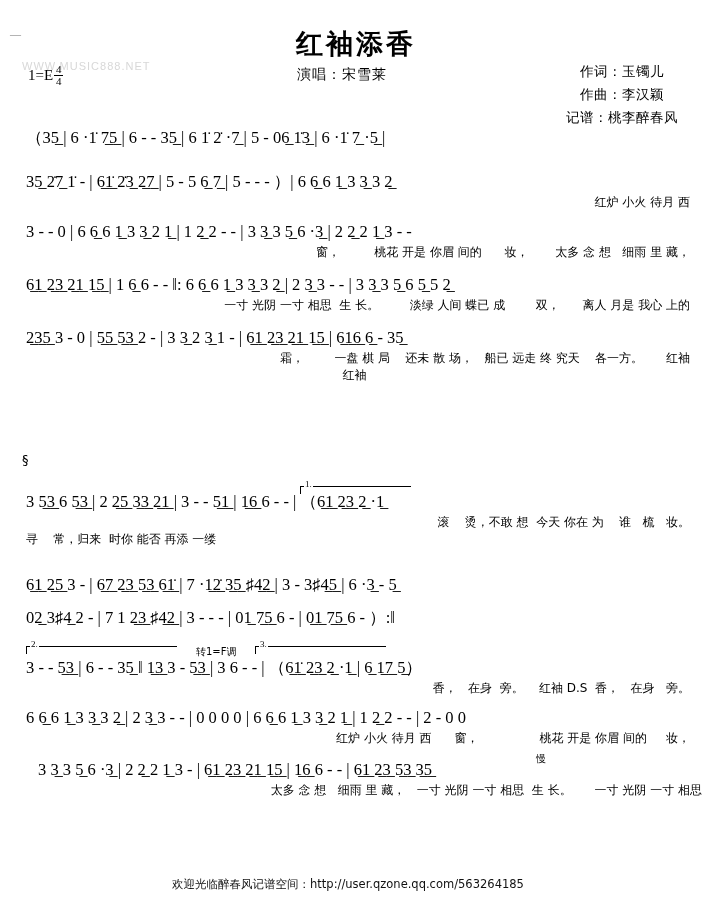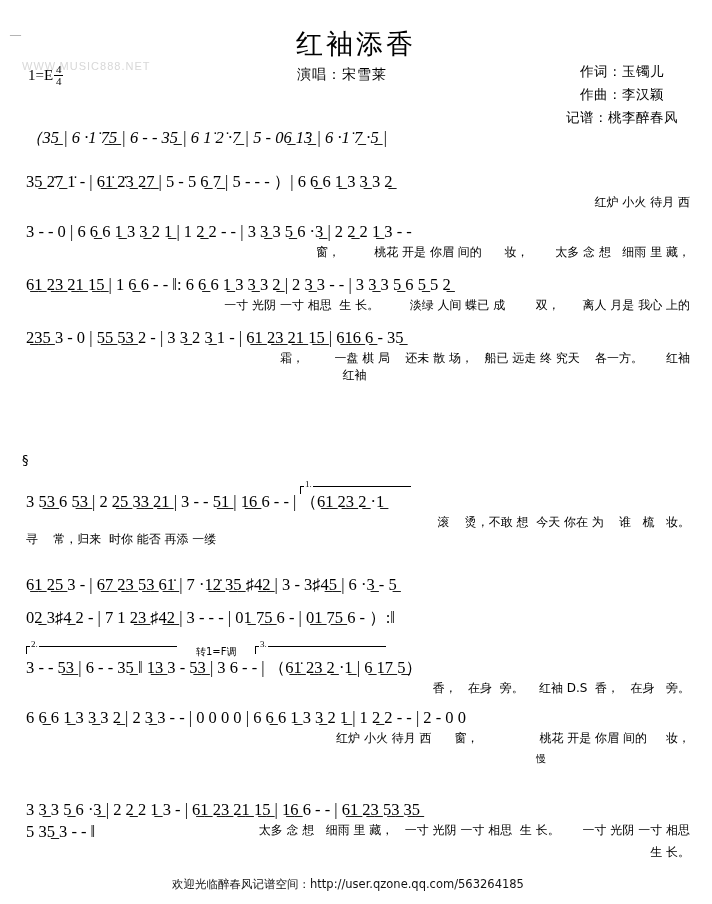--- a/index.html
+++ b/index.html
@@ -24,21 +24,21 @@
   .corner-mark{
     position:absolute;left:10px;top:28px;
     font-size:11px;color:#777;
   }
 
   
   .title{
     position:absolute;left:0;top:26px;width:712px;
     text-align:center;
     font-family:"DejaVu Sans", sans-serif;
-    font-size:27px;font-weight:normal;letter-spacing:3px;
+    font-size:27px;font-weight:bold;letter-spacing:3px;
   }
   .singer{
     position:absolute;left:0;top:66px;width:684px;
     text-align:center;
     font-family:"DejaVu Sans", sans-serif;
     font-size:14px;letter-spacing:1px;
   }
   .credits{
     position:absolute;right:34px;top:60px;
     font-family:"DejaVu Sans", sans-serif;
@@ -128,21 +128,21 @@
   <div class="credits">
     <div>作词：玉镯儿</div>
     <div>作曲：李汉颖</div>
     <div>记谱：桃李醉春风</div>
   </div>
 
   <div class="keysig">
     <span>1=</span><span>E</span><span class="frac"><i>4</i><i class="bar"></i><i>4</i></span>
   </div>
 
-  <div class="row" style="top:128px;font-style:italic;">
+  <div class="row" style="top:128px;">
     <div class="notes">（35̲ | 6 ·1̇ 7̲5̲ | 6 - - 35̲ | 6 1̇ 2̇ ·7̲ | 5 - 06̲ 1̇3̲ | 6 ·1̇ 7̲ ·5̲ |</div>
     <div class="lyrics"></div>
   </div>
 
   <div class="row" style="top:172px;">
     <div class="notes">35̲ 2̇7̲ 1̇ - | 6̲1̲̇ 2̇3̲ 2̲7̲ | 5 - 5 6̲ 7̲ | 5 - - - ）| 6 6̲ 6 1̲ 3 3̲ 3 2̲</div>
     <div class="lyrics">                                                              红炉 小火 待月 西</div>
   </div>
 
   <div class="row" style="top:222px;">
@@ -179,29 +179,25 @@
   <div class="row" style="top:658px;">
     <div class="notes">3 - - 5̲3̲ | 6 - - 35̲ ‖ 1̲3̲ 3 - 5̲3̲ | 3 6 - - | （6̲1̲̇ 2̲3̲ 2̲ ·1̲ | 6̲ 1̲7̲ 5̲）</div>
     <div class="lyrics">香，   在身  旁。    红袖 D.S  香，   在身   旁。</div>
   </div>
 
   <div class="row" style="top:708px;">
     <div class="notes">6 6̲ 6 1̲ 3 3̲ 3 2̲ | 2 3̲ 3 - - | 0 0 0 0 | 6 6̲ 6 1̲ 3 3̲ 2 1̲ | 1 2̲ 2 - - | 2 - 0 0</div>
     <div class="lyrics">红炉 小火 待月 西      窗，                桃花 开是 你眉 间的     妆，</div>
   </div>
 
-  <div class="row" style="top:800px;">
+  <div class="row" style="top:760px;margin-left:12px;">
     <div class="notes">3 3̲ 3 5̲ 6 ·3̲ | 2 2̲ 2 1̲ 3 - | 6̲1̲ 2̲3̲ 2̲1̲ 1̲5̲ | 1̲6̲ 6 - - | 6̲1̲ 2̲3̲ 5̲3̲ 3̲5̲</div>
     <div class="lyrics">太多 念 想   细雨 里 藏，   一寸 光阴 一寸 相思  生 长。      一寸 光阴 一寸 相思</div>
   </div>
 
-  <div class="row" style="top:822px;">
-    <div class="notes">5 35̲ 3 - - ‖</div>
-    <div class="lyrics">生 长。</div>
-  </div>
 
   <div class="mark" style="left:22px;top:452px;font-size:13px;">§</div>
 
   <div class="tinybox" style="left:300px;top:486px;width:110px;">
     <span>1.</span>
   </div>
 
   <div class="tinybox" style="left:26px;top:646px;width:150px;">
     <span>2.</span>
   </div>

